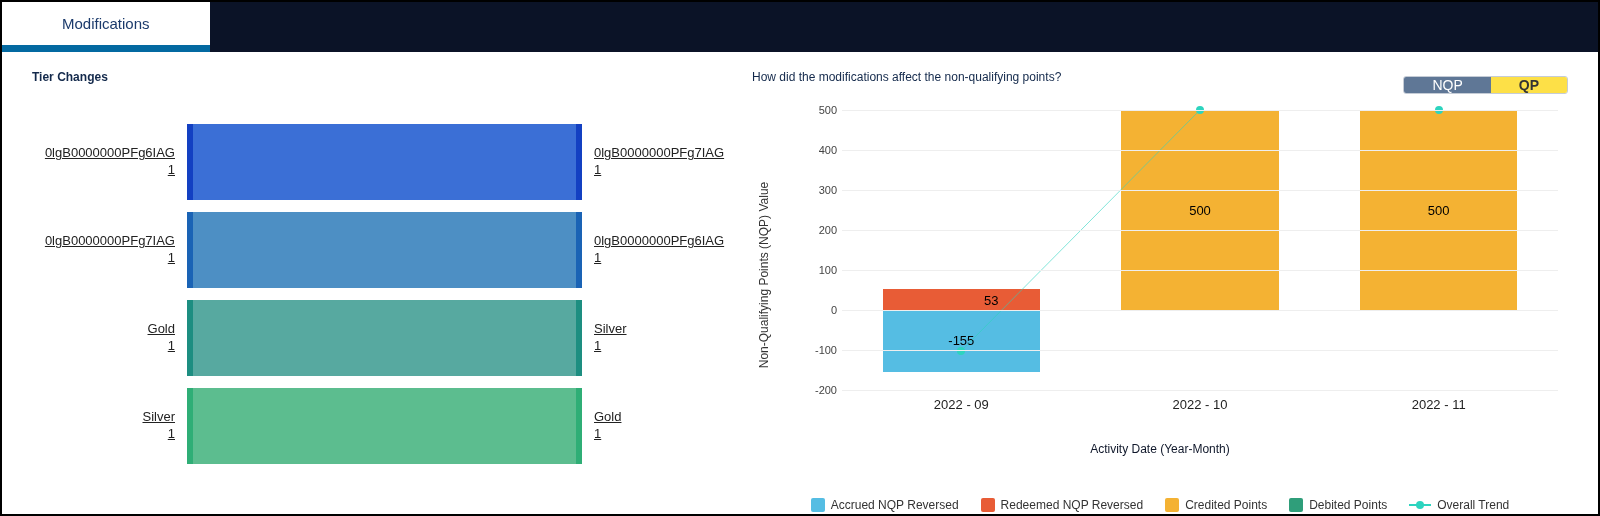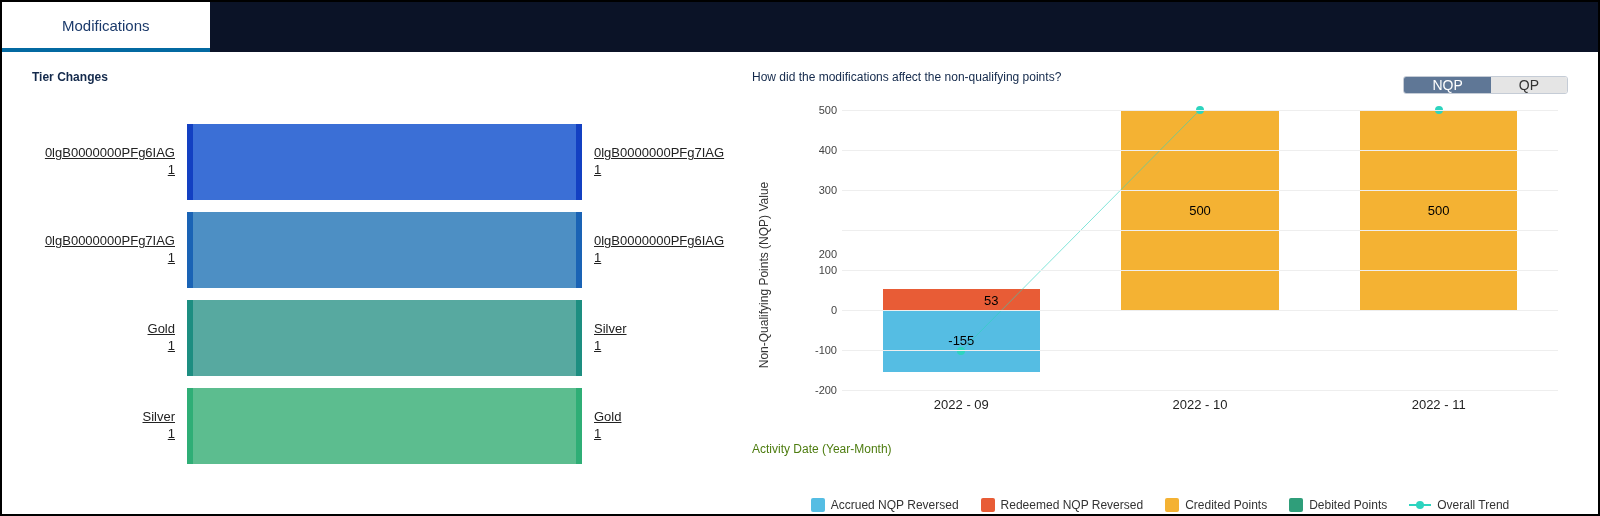--- a/index.html
+++ b/index.html
@@ -1,49 +1,49 @@
 <!DOCTYPE html>
 <html><head>
 <meta charset="utf-8">
 <style>
   * { box-sizing: border-box; margin: 0; padding: 0; }
   body { font-family: -apple-system, BlinkMacSystemFont, "Segoe UI", Arial, sans-serif; background: #fff; color: #222; }
   .frame { width: 1600px; height: 516px; border: 2px solid #000; position: relative; background: #fff; overflow: hidden; }
   .tabbar { height: 50px; background: #0b1327; display: flex; }
   .tab { display: flex; align-items: center; justify-content: center; padding: 0 60px; font-size: 15px; cursor: pointer; }
-  .tab.active { background: #fff; color: #1b3a6b; border-bottom: 4px solid #0369a1; }
+  .tab.active { background: #fff; color: #1b3a6b; border-bottom: 7px solid #0369a1; }
   .tab.inactive { color: #cfd6e4; }
   .content { display: flex; padding: 18px 30px 10px 30px; gap: 20px; }
   .left { width: 700px; }
   .right { flex: 1; position: relative; }
   .section-title { color: #13294b; font-size: 12px; font-weight: 600; margin-bottom: 30px; }
   .right-head { display: flex; justify-content: space-between; align-items: center; margin-bottom: 10px; }
   .toggle { display: flex; border: 1px solid #c5ccd6; border-radius: 3px; overflow: hidden; }
   .toggle div { padding: 0 28px; font-size: 14px; cursor: pointer; }
   .toggle .on { background: #5f7796; color: #fff; }
-  .toggle .off { background: #e5e5e5; color: #333; }
+  .toggle .off { background: #fde047; color: #333; font-weight: bold; }
 
   
   .tier-rows { display: flex; flex-direction: column; gap: 12px; padding-top: 10px; }
   .tier-row { display: flex; align-items: center; text-decoration: underline; }
   .tier-label { width: 155px; text-align: right; padding-right: 12px; font-size: 13px; color: #222; line-height: 1.3; }
   .tier-label .sub { display: block; }
   .tier-bar-wrap { flex: 1; display: flex; align-items: stretch; height: 76px; }
   .tier-edge { width: 6px; }
   .tier-bar { flex: 1; }
   .tier-right-label { width: 150px; padding-left: 12px; font-size: 13px; color: #222; line-height: 1.3; }
 
   
   .chart-area { position: relative; height: 330px; margin-left: 50px; margin-right: 10px; }
   .y-axis-label { position: absolute; left: -38px; top: 50%; transform: translate(-50%, -50%) rotate(-90deg); font-size: 12px; color: #333; white-space: nowrap; }
   .plot { position: absolute; left: 40px; right: 0; top: 0; bottom: 50px; }
   .grid-line { position: absolute; left: 0; right: 0; border-top: 1px solid #eee; }
   .y-tick { position: absolute; left: -40px; width: 35px; text-align: right; font-size: 11px; color: #444; transform: translateY(-50%); }
   .x-tick { position: absolute; bottom: -22px; font-size: 13px; color: #222; transform: translateX(-50%); white-space: nowrap; }
-  .x-axis-label { text-align: left; font-size: 12px; color: #4d7c0f; margin-top: 2px; }
+  .x-axis-label { text-align: center; font-size: 12px; color: #0f172a; margin-top: 2px; }
   .bars-layer, .line-layer { position: absolute; inset: 0; }
   .bar-seg { position: absolute; }
   .bar-label { position: absolute; font-size: 13px; color: #000; transform: translate(-50%, -50%); font-weight: 500; }
   .trend-point { position: absolute; width: 8px; height: 8px; background: #2dd4bf; border: 2px solid #2dd4bf; border-radius: 50%; transform: translate(-50%, -50%); }
   svg.trend-svg { position: absolute; inset: 0; width: 100%; height: 100%; }
   .legend-row { display: flex; justify-content: center; gap: 22px; font-size: 12px; color: #333; margin-top: 42px; flex-wrap: wrap; }
   .legend-item { display: flex; align-items: center; gap: 6px; }
   .swatch { width: 14px; height: 14px; border-radius: 2px; }
   .swatch-line { width: 22px; height: 2px; background: #2dd4bf; position: relative; }
   .swatch-line::before { content: ""; position: absolute; left: 50%; top: 50%; width: 8px; height: 8px; background: #2dd4bf; border-radius: 50%; transform: translate(-50%, -50%); }
@@ -133,21 +133,21 @@
             </div>
         <div class="grid-line" style="top: 100%;"></div>
             <div class="y-tick" style="top: 100%;">-200</div>
             <div class="grid-line" style="top: 85.7143%;"></div>
             <div class="y-tick" style="top: 85.7143%;">-100</div>
             <div class="grid-line" style="top: 71.4286%;"></div>
             <div class="y-tick" style="top: 71.4286%;">0</div>
             <div class="grid-line" style="top: 57.1429%;"></div>
             <div class="y-tick" style="top: 57.1429%;">100</div>
             <div class="grid-line" style="top: 42.8571%;"></div>
-            <div class="y-tick" style="top: 42.8571%; margin-top: 24px;">200</div>
+            <div class="y-tick" style="top: 42.8571%;">200</div>
             <div class="grid-line" style="top: 28.5714%;"></div>
             <div class="y-tick" style="top: 28.5714%;">300</div>
             <div class="grid-line" style="top: 14.2857%;"></div>
             <div class="y-tick" style="top: 14.2857%;">400</div>
             <div class="grid-line" style="top: 0%;"></div>
             <div class="y-tick" style="top: 0%;">500</div>
             <div class="x-tick" style="left: 16.6667%;">2022 - 09</div>
             <div class="x-tick" style="left: 50%;">2022 - 10</div>
             <div class="x-tick" style="left: 83.3333%;">2022 - 11</div>
           </div>

